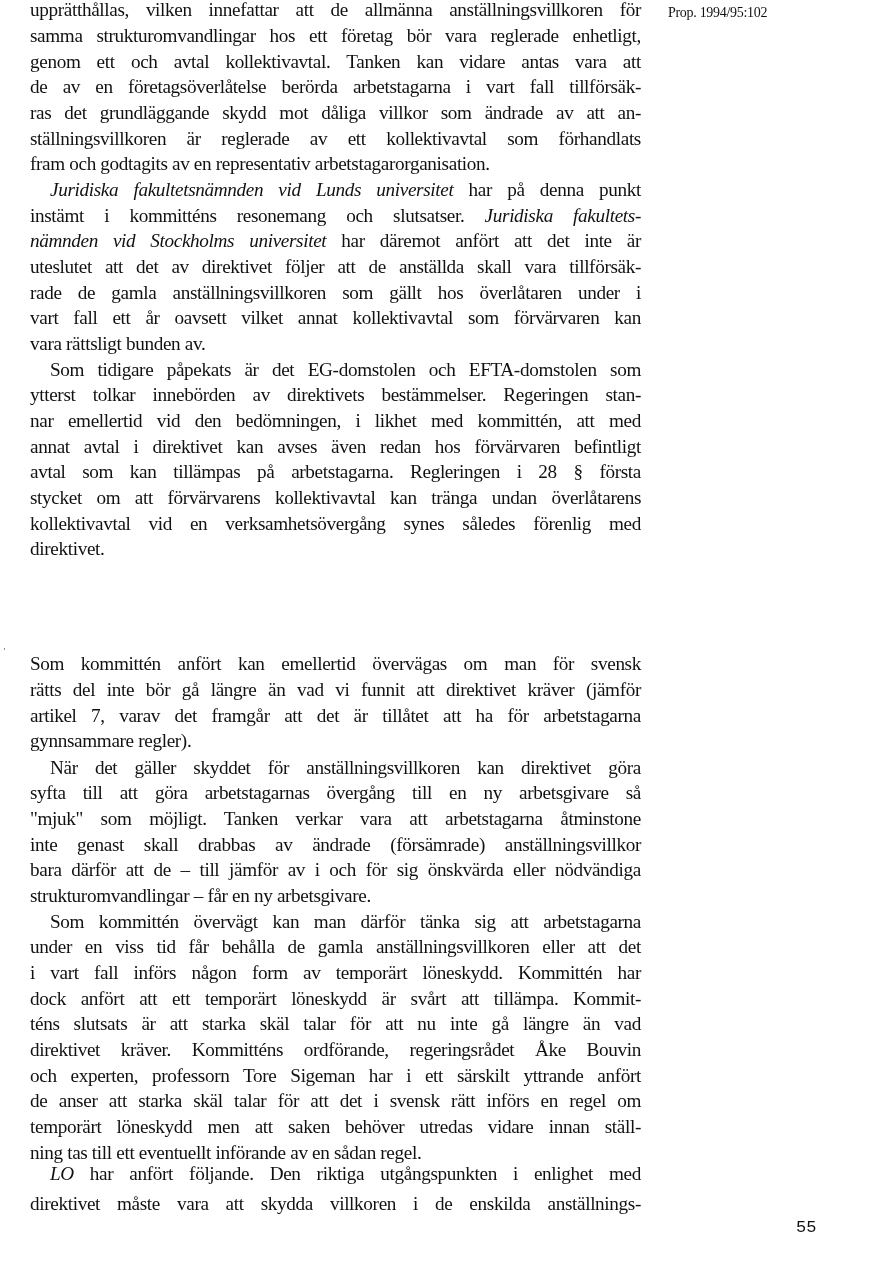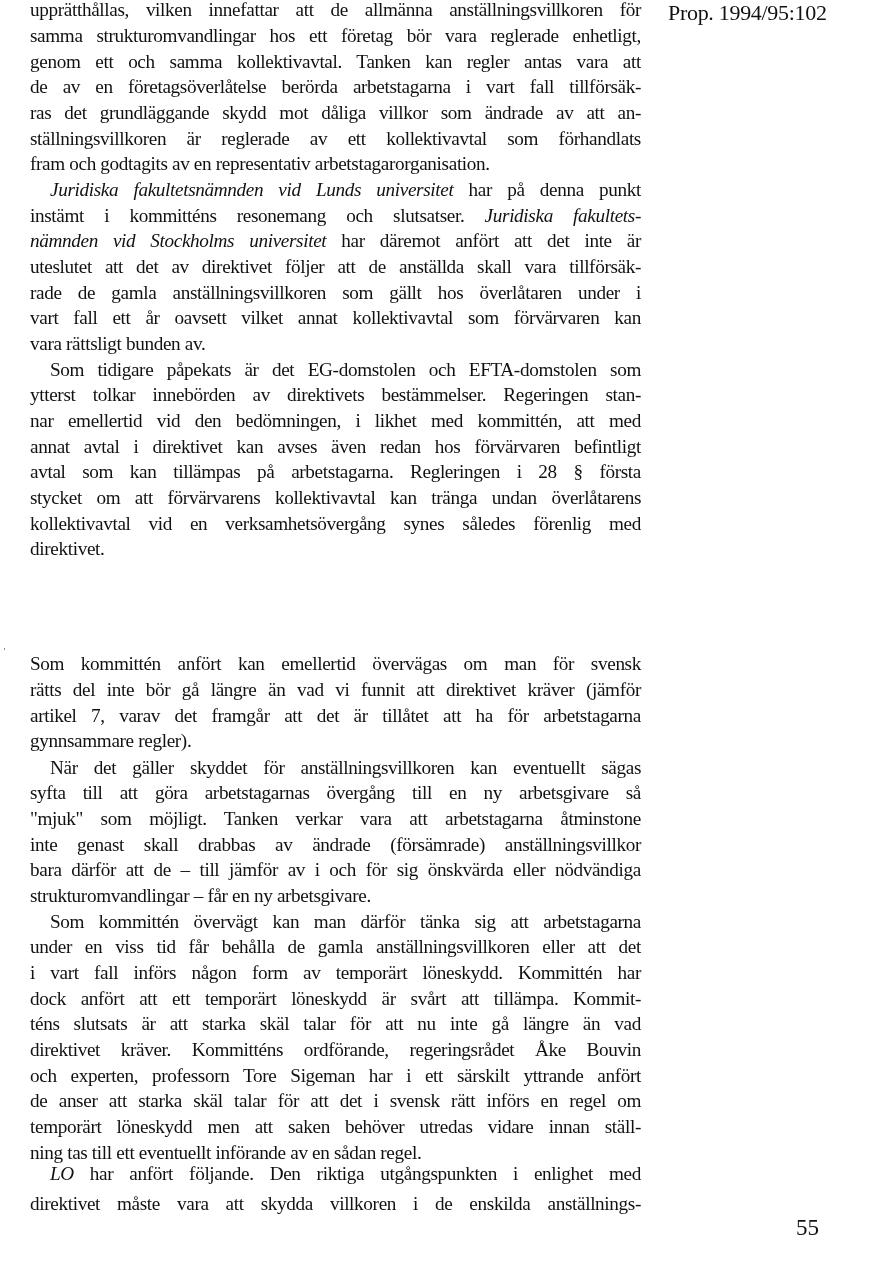--- a/index.html
+++ b/index.html
@@ -53,31 +53,32 @@
       font-size: 19.2px;
       line-height: 26px;
       font-style: italic;
       letter-spacing: -0.4px;
       white-space: nowrap;
     }
     .margin-ref {
       position: absolute;
       left: 668px;
       top: 0px;
-      font-size: 22px;
+      font-size: 14px;
       line-height: 26px;
       white-space: nowrap;
       letter-spacing: -0.3px;
     }
     .page-number {
       position: absolute;
       left: 796px;
       top: 1215px;
-      font-size: 23px;
+      font-size: 17px;
       line-height: 26px;
+      font-family: Liberation Mono, monospace;
     }
     .tick {
       position: absolute;
       left: 4px;
       top: 648px;
       width: 1px;
       height: 2px;
       background: #888;
     }
   </style>
@@ -86,21 +87,21 @@
 
 <div class="page">
 
   <div class="margin-ref">Prop. 1994/95:102</div>
 
   <div class="column">
 
     <div>
       <div class="line" style="top:-3px">upprätthållas, vilken innefattar att de allmänna anställningsvillkoren för</div>
       <div class="line" style="top:23px">samma strukturomvandlingar hos ett företag bör vara reglerade enhetligt,</div>
-      <div class="line" style="top:49px">genom ett och samma kollektivavtal. Tanken kan regler antas vara att</div>
+      <div class="line" style="top:49px">genom ett och avtal kollektivavtal. Tanken kan vidare antas vara att</div>
       <div class="line" style="top:74px">de av en företagsöverlåtelse berörda arbetstagarna i vart fall tillförsäk-</div>
       <div class="line" style="top:100px">ras det grundläggande skydd mot dåliga villkor som ändrade av att an-</div>
       <div class="line" style="top:126px">ställningsvillkoren är reglerade av ett kollektivavtal som förhandlats</div>
       <div class="line last" style="top:151px">fram och godtagits av en representativ arbetstagarorganisation.</div>
     </div>
 
     <div>
       <div class="line indent" style="top:177px"><i>Juridiska fakultetsnämnden vid Lunds universitet</i><span> har på denna punkt</span></div>
       <div class="line" style="top:203px"><span>instämt i kommitténs resonemang och slutsatser. </span><i>Juridiska fakultets-</i></div>
       <div class="line" style="top:228px"><i>nämnden vid Stockholms universitet</i><span> har däremot anfört att det inte är</span></div>
@@ -122,21 +123,21 @@
     </div>
 
     <div>
       <div class="line" style="top:651px">Som kommittén anfört kan emellertid övervägas om man för svensk</div>
       <div class="line" style="top:677px">rätts del inte bör gå längre än vad vi funnit att direktivet kräver (jämför</div>
       <div class="line" style="top:703px">artikel 7, varav det framgår att det är tillåtet att ha för arbetstagarna</div>
       <div class="line last" style="top:728px">gynnsammare regler).</div>
     </div>
 
     <div>
-      <div class="line indent" style="top:755px">När det gäller skyddet för anställningsvillkoren kan eventuellt sägas</div>
+      <div class="line indent" style="top:755px">När det gäller skyddet för anställningsvillkoren kan direktivet göra</div>
       <div class="line" style="top:780px">syfta till att göra arbetstagarnas övergång till en ny arbetsgivare så</div>
       <div class="line" style="top:806px">"mjuk" som möjligt. Tanken verkar vara att arbetstagarna åtminstone</div>
       <div class="line" style="top:832px">inte genast skall drabbas av ändrade (försämrade) anställningsvillkor</div>
       <div class="line" style="top:857px">bara därför att de – till jämför av i och för sig önskvärda eller nödvändiga</div>
       <div class="line last" style="top:883px">strukturomvandlingar – får en ny arbetsgivare.</div>
     </div>
 
     <div>
       <div class="line indent" style="top:909px">Som kommittén övervägt kan man därför tänka sig att arbetstagarna</div>
       <div class="line" style="top:934px">under en viss tid får behålla de gamla anställningsvillkoren eller att det</div>

